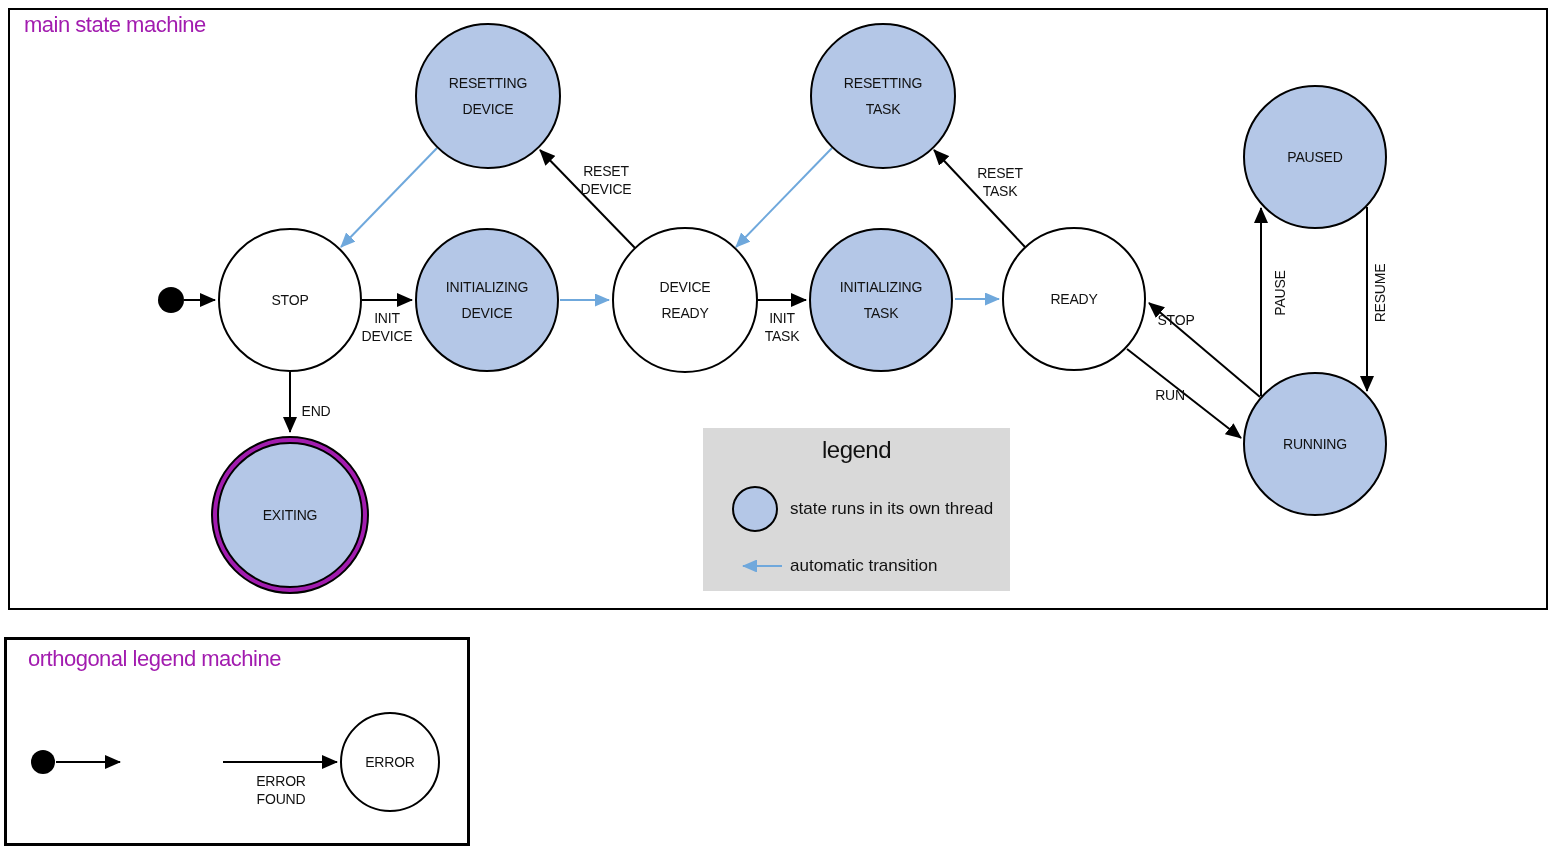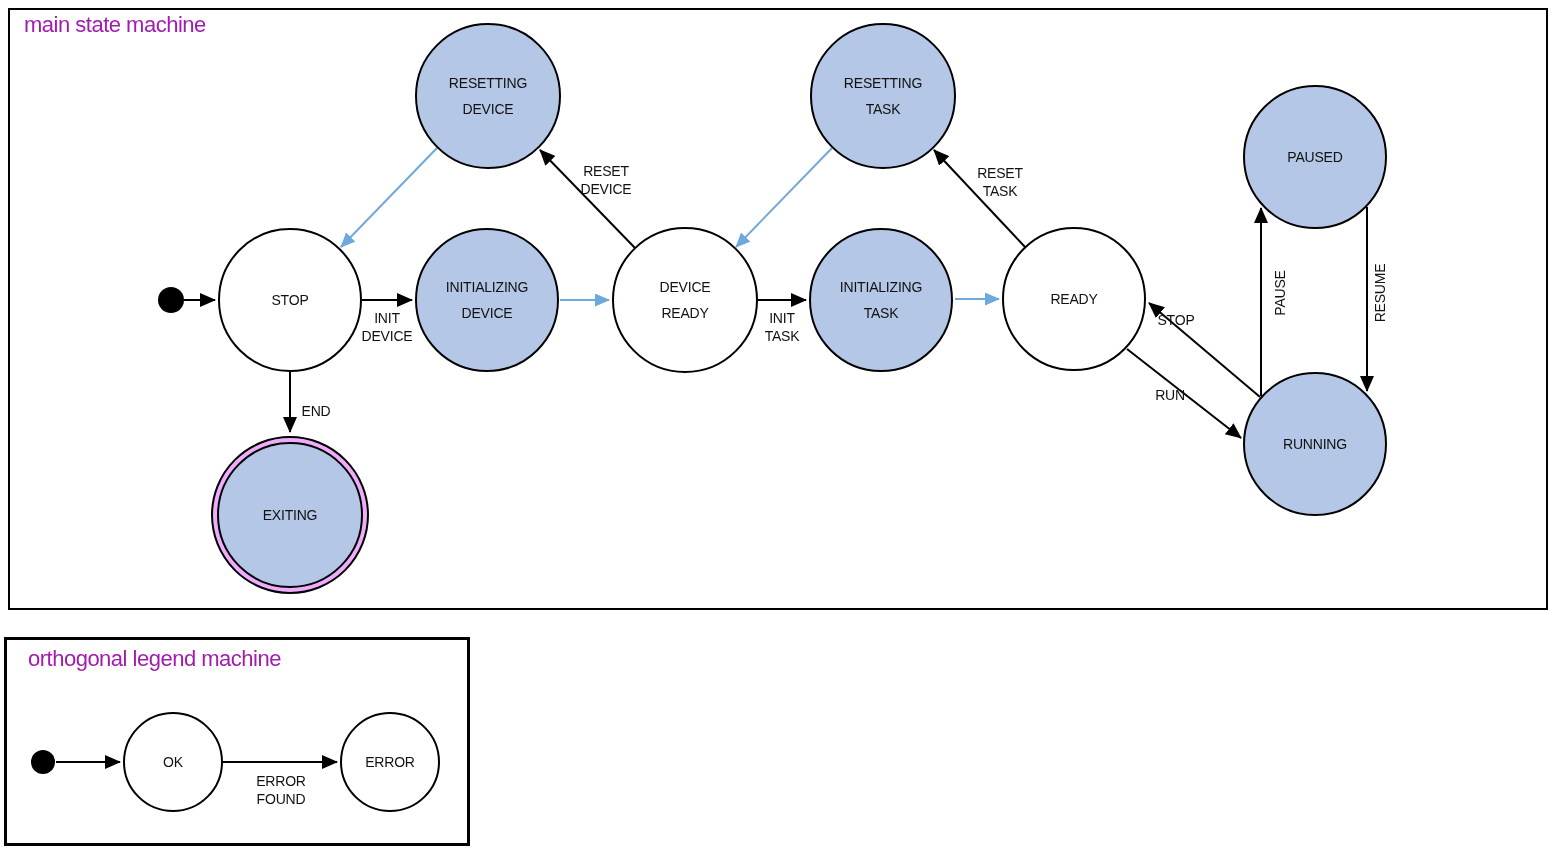--- a/index.html
+++ b/index.html
@@ -50,21 +50,21 @@
     font-size: 14px;
     line-height: 26px;
     letter-spacing: -0.2px;
     white-space: pre-line;
     color: #111111;
   }
   .final-outer {
     position: absolute;
     border: 2px solid #000000;
     border-radius: 50%;
-    background: #f0abfc;
+    background: #a21caf;
     z-index: 2;
   }
   .final-inner {
     position: absolute;
     inset: 4px;
     border: 2px solid #000000;
     border-radius: 50%;
     background: #b4c7e7;
     display: flex;
     align-items: center;
@@ -213,23 +213,34 @@
 DEVICE</div>
   <div class="tlabel" style="left:782px; top:327px;">INIT
 TASK</div>
   <div class="tlabel" style="left:1000px; top:182px;">RESET
 TASK</div>
   <div class="tlabel" style="left:1176px; top:320px;">STOP</div>
   <div class="tlabel" style="left:1170px; top:395px;">RUN</div>
   <div class="tlabel vert" style="left:1280px; top:293px;">PAUSE</div>
   <div class="tlabel vert" style="left:1380px; top:293px;">RESUME</div>
 
-
-  <div class="state" style="left:123px; top:712px; width:100px; height:100px;">
-    <span class="state-label">OK</span>
-  </div>
+  <div class="legend-box">
+    <div class="legend-title">legend</div>
+    <div class="legend-circle"></div>
+    <div class="legend-item-label" style="top:81px;">state runs in its own thread</div>
+    <svg class="legend-arrow-svg" viewBox="0 0 56 12" xmlns="http://www.w3.org/2000/svg">
+      <defs>
+        <marker id="ah-blue-leg" markerUnits="userSpaceOnUse" markerWidth="16" markerHeight="13" refX="14" refY="6.5" orient="auto">
+          <path d="M0,0 L15,6.5 L0,13 z" fill="#6fa8dc"></path>
+        </marker>
+      </defs>
+      <line x1="53" y1="6" x2="14" y2="6" stroke="#6fa8dc" stroke-width="2" marker-end="url(#ah-blue-leg)"></line>
+    </svg>
+    <div class="legend-item-label" style="top:138px;">automatic transition</div>
+  </div>
+
   <div class="state" style="left:340px; top:712px; width:100px; height:100px;">
     <span class="state-label">ERROR</span>
   </div>
   <div class="tlabel" style="left:281px; top:790px;">ERROR
 FOUND</div>
 
 </div>
 
 </body></html>

